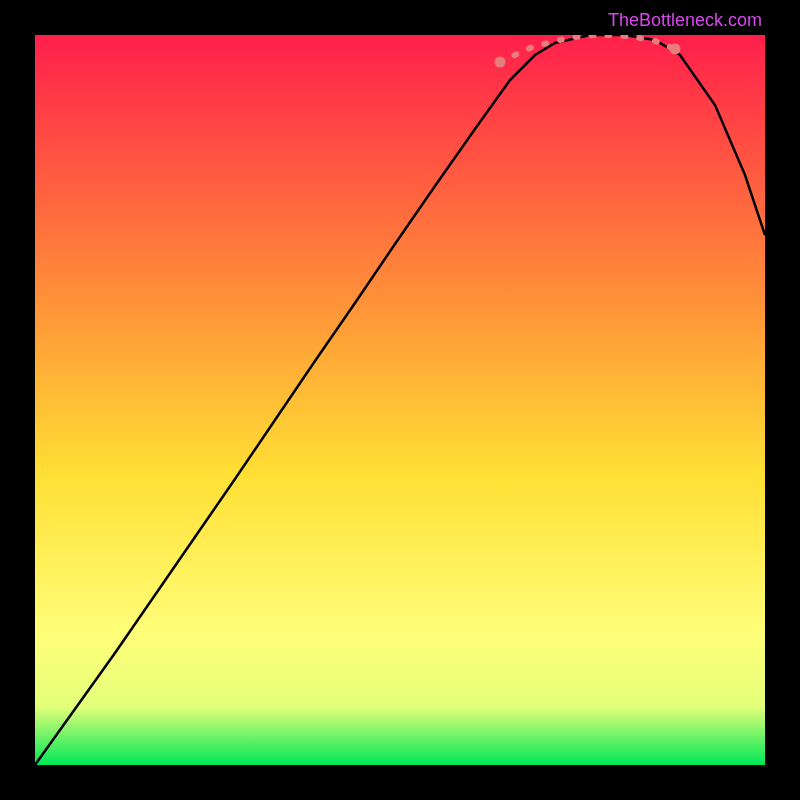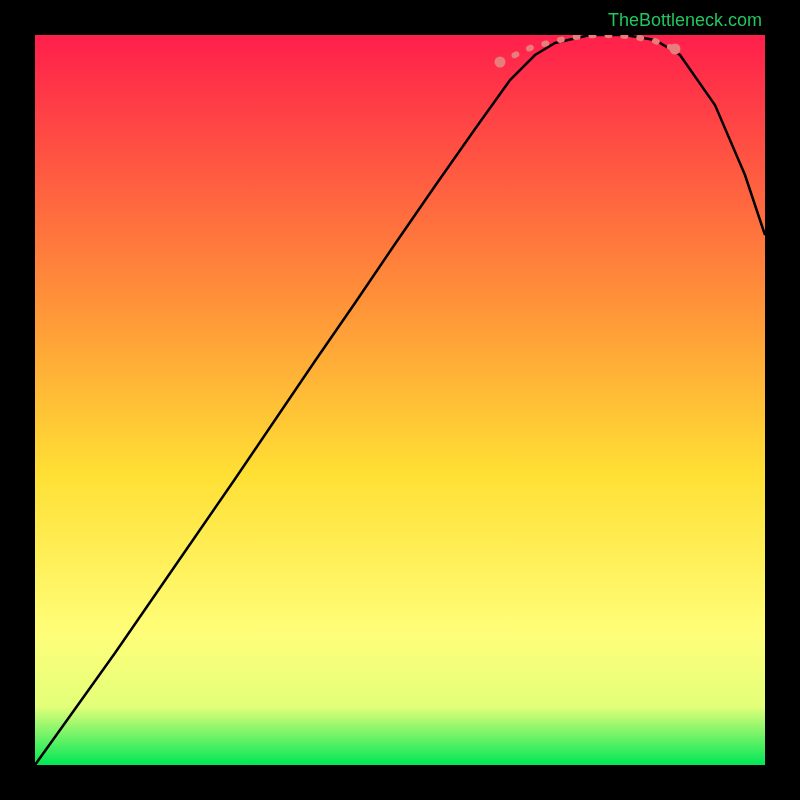--- a/index.html
+++ b/index.html
@@ -1,17 +1,17 @@
 <!DOCTYPE html>
 <html><head>
 <meta charset="utf-8">
 <style>
 html,body{margin:0;padding:0;width:800px;height:800px;background:#000;overflow:hidden}
 .frame{position:absolute;left:35px;top:35px;width:730px;height:730px}
-.wm{position:absolute;right:38px;top:10px;color:#22c55e;font:18px Arial,Helvetica,sans-serif}
+.wm{position:absolute;right:38px;top:10px;color:#d946ef;font:18px Arial,Helvetica,sans-serif}
 svg{display:block}
 </style>
 </head>
 <body>
 
 <div class="wm">TheBottleneck.com</div>
 
 <div class="frame">
 <svg width="730" height="730" viewBox="0 0 730 730">
   <defs>

